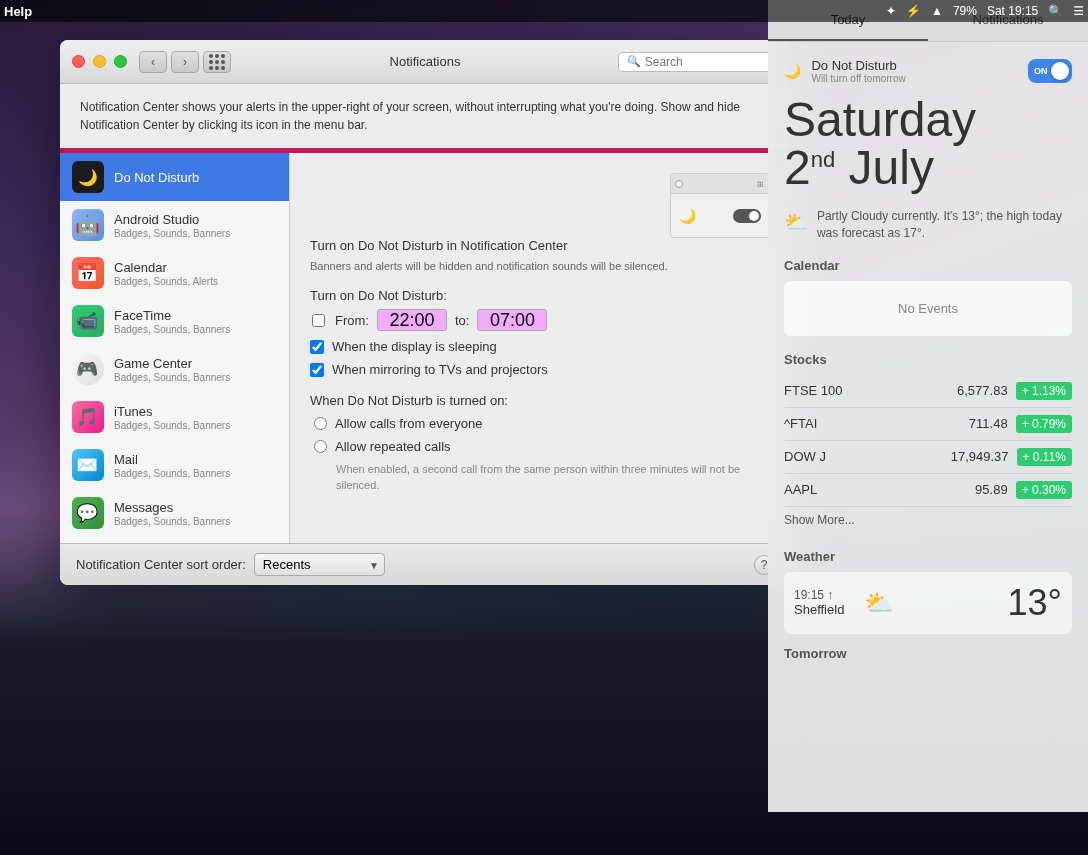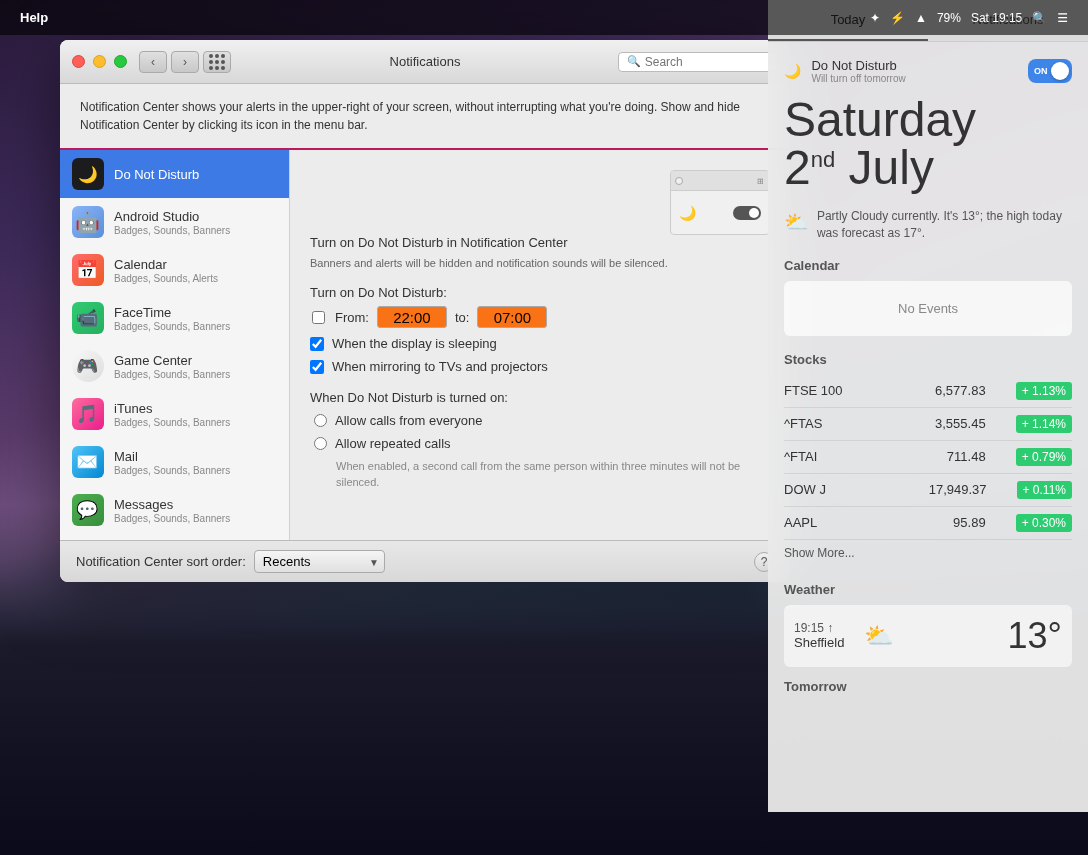--- a/index.html
+++ b/index.html
@@ -30,24 +30,24 @@
       background: linear-gradient(180deg, transparent 0%, #1a1a2a 40%, #0a0a1a 100%);
       z-index: 0;
     }
 
     
     .menubar {
       position: absolute;
       top: 0;
       left: 0;
       right: 0;
-      height: 35px;
+      height: 22px;
       background: rgba(0,0,0,0.6);
       display: flex;
-      padding: 0 20px;
+      padding: 0 4px;
       z-index: 100;
       color: white;
       font-size: 13px;
     }
     .menubar-left {
       display: flex;
       align-items: center;
       gap: 16px;
     }
     .menubar-right {
@@ -172,21 +172,21 @@
     .window-body {
       display: flex;
       flex-direction: column;
     }
 
     .window-description {
       padding: 14px 20px;
       font-size: 12px;
       color: #333;
       line-height: 1.5;
-      border-bottom: 2px solid #be185d;
+      border-bottom: 5px solid #be185d;
     }
 
     .window-main {
       display: flex;
       height: 390px;
     }
 
     
     .app-list {
       width: 230px;
@@ -333,23 +333,23 @@
       width: 14px;
       height: 14px;
     }
 
     .time-input {
       width: 70px;
       height: 22px;
       border: 1px solid #aaa;
       border-radius: 3px;
       padding: 0 4px;
-      font-size: 15px;
+      font-size: 18px;
       text-align: center;
-      background: #f97316;
+      background: #f0abfc;
     }
 
     .time-label {
       font-size: 13px;
       color: #333;
     }
 
     .when-dnd-section {
       margin-top: 16px;
     }
@@ -558,21 +558,20 @@
 
     .nc-stocks-section {
       margin-bottom: 16px;
     }
 
     .stock-row {
       display: flex;
       align-items: center;
       padding: 7px 0;
       border-bottom: 1px solid rgba(0,0,0,0.08);
-      gap: 22px;
     }
 
     .stock-name {
       flex: 1;
       font-size: 13px;
       color: #333;
     }
 
     .stock-price {
       font-size: 13px;
@@ -891,25 +890,20 @@
 
       <div class="nc-stocks-section">
         <div class="nc-section-header">Stocks</div>
 
         <div class="stock-row">
           <span class="stock-name">FTSE 100</span>
           <span class="stock-price">6,577.83</span>
           <span class="stock-change">+ 1.13%</span>
         </div>
         <div class="stock-row">
-          <span class="stock-name">^FTAS</span>
-          <span class="stock-price">3,555.45</span>
-          <span class="stock-change">+ 1.14%</span>
-        </div>
-        <div class="stock-row">
           <span class="stock-name">^FTAI</span>
           <span class="stock-price">711.48</span>
           <span class="stock-change">+ 0.79%</span>
         </div>
         <div class="stock-row">
           <span class="stock-name">DOW J</span>
           <span class="stock-price">17,949.37</span>
           <span class="stock-change">+ 0.11%</span>
         </div>
         <div class="stock-row">

